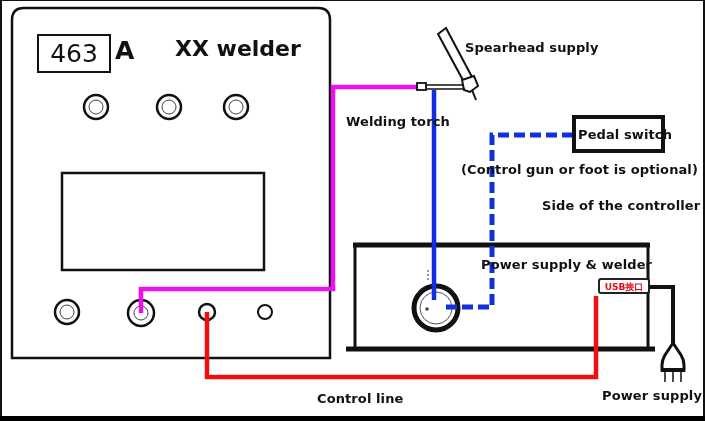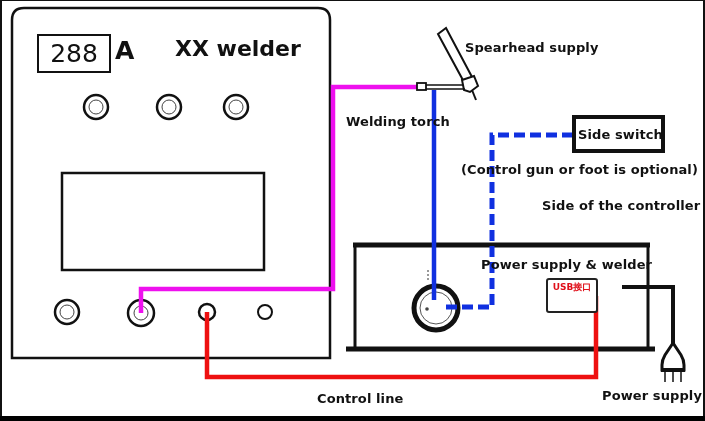--- a/index.html
+++ b/index.html
@@ -2,21 +2,21 @@
 <html><head>
 <meta charset="utf-8">
 <style>
   html, body { margin: 0; padding: 0; background: #ffffff; }
   body { width: 705px; height: 421px; position: relative; overflow: hidden; font-family: "DejaVu Sans", sans-serif; }
   #stage { position: absolute; left: 0; top: 0; width: 705px; height: 421px; }
   .lbl { position: absolute; font-family: "DejaVu Sans", sans-serif; font-weight: bold; font-size: 13px; color: #111; white-space: nowrap; letter-spacing: 0.1px; }
   .title { position: absolute; font-family: "DejaVu Sans", sans-serif; font-weight: bold; font-size: 22px; color: #111; white-space: nowrap; }
   .amp { position: absolute; left: 37px; top: 34px; width: 74px; height: 39px; border: 2px solid #111; box-sizing: border-box; font-family: "DejaVu Sans", sans-serif; font-size: 25px; text-align: center; line-height: 36px; color: #111; }
   .unit { position: absolute; left: 115px; top: 36px; font-family: "DejaVu Sans", sans-serif; font-size: 25px; font-weight: bold; color: #111; }
-  .usb { position: absolute; left: 546px; top: 278px; width: 52px; height: 35px; border: 2px solid #222; border-radius: 3px; box-sizing: border-box; background: #fff; font-family: "DejaVu Sans", sans-serif; font-size: 9px; font-weight: bold; color: #e0101a; text-align: center; line-height: 14px; }
+  .usb { position: absolute; left: 598px; top: 278px; width: 52px; height: 16px; border: 2px solid #222; border-radius: 3px; box-sizing: border-box; background: #fff; font-family: "DejaVu Sans", sans-serif; font-size: 9px; font-weight: bold; color: #e0101a; text-align: center; line-height: 14px; }
 </style>
 </head>
 <body>
 
 <div id="stage">
   <svg width="705" height="421" viewBox="0 0 705 421" style="position:absolute;left:0;top:0">
 
     <rect x="1" y="0" width="703" height="418" fill="none" stroke="#111" stroke-width="2"></rect>
     <rect x="0" y="416" width="705" height="5" fill="#000"></rect>
 
@@ -87,26 +87,26 @@
       <polygon points="462,80 474,76 478,86 470,92 464,90" fill="#fff" stroke="#111" stroke-width="2"></polygon>
       <line x1="472" y1="90" x2="476" y2="100" stroke="#111" stroke-width="2"></line>
       <rect x="417" y="83" width="9" height="7" fill="#fff" stroke="#111" stroke-width="1.8"></rect>
       <line x1="426" y1="85" x2="463" y2="85" stroke="#111" stroke-width="1.5"></line>
       <line x1="426" y1="89" x2="465" y2="89" stroke="#111" stroke-width="1.5"></line>
     </g>
 
     <rect x="574" y="117" width="89" height="34" fill="#fff" stroke="#111" stroke-width="4"></rect>
   </svg>
 
-  <div class="amp">288</div>
+  <div class="amp">463</div>
   <div class="unit">A</div>
   <div class="title" style="left:175px;top:36px;">XX welder</div>
 
   <div class="lbl" style="left:465px;top:40px;">Spearhead supply</div>
   <div class="lbl" style="left:346px;top:114px;">Welding torch</div>
-  <div class="lbl" style="left:578px;top:127px;">Side switch</div>
+  <div class="lbl" style="left:578px;top:127px;">Pedal switch</div>
   <div class="lbl" style="left:461px;top:162px;">(Control gun or foot is optional)</div>
   <div class="lbl" style="left:542px;top:198px;">Side of the controller</div>
   <div class="lbl" style="left:481px;top:257px;">Power supply &amp; welder</div>
   <div class="usb">USB接口</div>
   <div class="lbl" style="left:317px;top:391px;">Control line</div>
   <div class="lbl" style="left:602px;top:388px;">Power supply</div>
 </div>
 
 </body></html>

